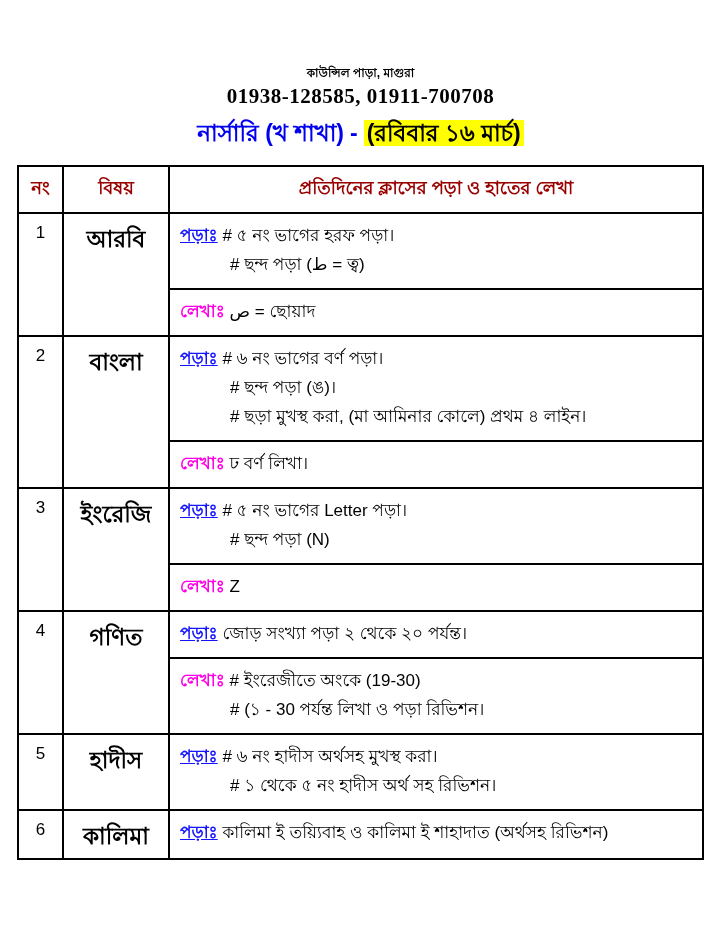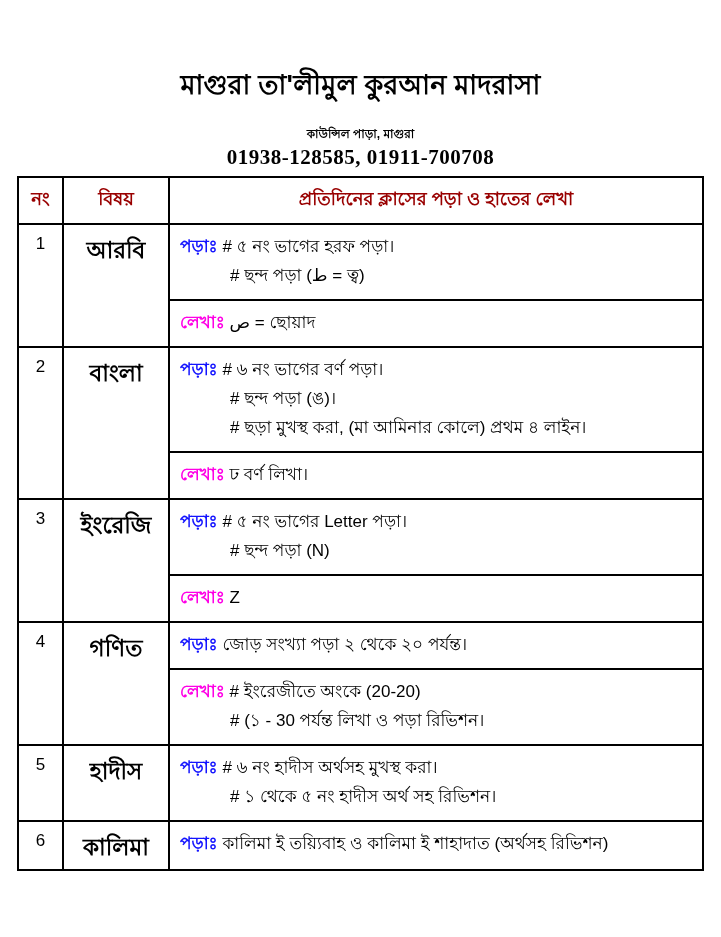--- a/index.html
+++ b/index.html
@@ -79,30 +79,32 @@
     font-weight: bold;
     padding-top: 7px;
     margin-top: 14px;
   }
   td.content { padding: 0; }
   .section { padding: 7px 10px 9px 10px; }
   .section + .section { border-top: 2px solid var(--border); }
   .line { font-size: 17px; line-height: 29px; }
   .line.cont { padding-left: 50px; }
   .lbl { font-weight: bold; }
-  .pora-lbl { color: var(--pora-label); }
+  .pora-lbl { color: var(--pora-label); text-decoration: underline; }
   .lekha-lbl { color: var(--lekha-label); }
 </style>
 </head>
 <body>
 
 <div class="page">
-  <h1 class="title">মাগুরা তা'লীমুল কুরআন মাদরাসা</h1>
   <div class="address">কাউন্সিল পাড়া, মাগুরা</div>
   <div class="phones">01938-128585, 01911-700708</div>
+  <div class="classline">
+    <span class="class-name">নার্সারি (খ শাখা)</span><span class="dash">-</span><span class="date-highlight">(রবিবার ১৬ মার্চ)</span>
+  </div>
 
   <table class="lesson">
     <colgroup>
       <col style="width:45px">
       <col style="width:106px">
       <col style="width:534px">
     </colgroup>
     <thead>
       <tr>
         <th>নং</th>
@@ -152,21 +154,21 @@
           </td>
         </tr>
         <tr>
           <td class="no">4</td>
           <td class="subj">গণিত</td>
           <td class="content">
             <div class="section">
               <div class="line"><span class="lbl pora-lbl">পড়াঃ</span> <span>জোড় সংখ্যা পড়া ২ থেকে ২০ পর্যন্ত।</span></div>
             </div>
             <div class="section">
-              <div class="line"><span class="lbl lekha-lbl">লেখাঃ</span> <span># ইংরেজীতে অংকে (20-20)</span></div>
+              <div class="line"><span class="lbl lekha-lbl">লেখাঃ</span> <span># ইংরেজীতে অংকে (19-30)</span></div>
               <div class="line cont"># (১ - 30 পর্যন্ত লিখা ও পড়া রিভিশন।</div>
             </div>
           </td>
         </tr>
         <tr>
           <td class="no">5</td>
           <td class="subj">হাদীস</td>
           <td class="content">
             <div class="section">
               <div class="line"><span class="lbl pora-lbl">পড়াঃ</span> <span># ৬ নং হাদীস অর্থসহ মুখস্থ করা।</span></div>

